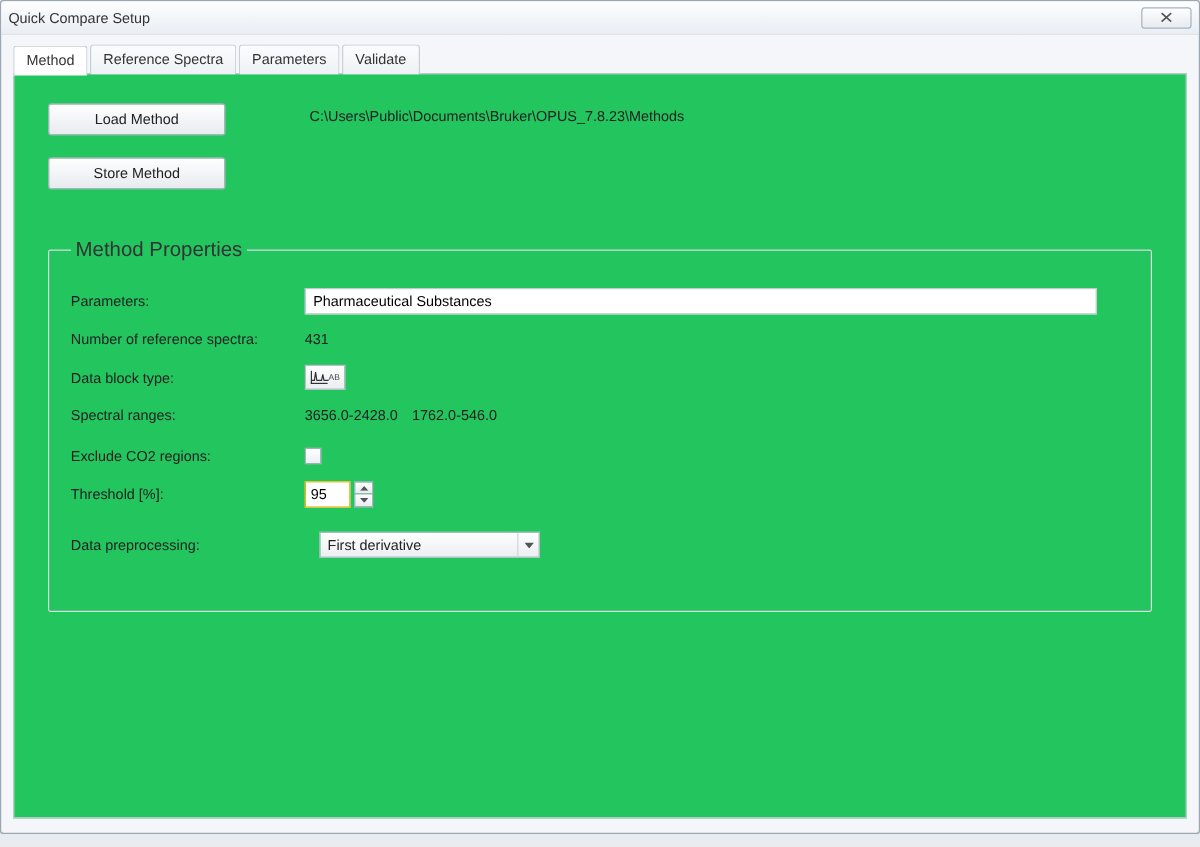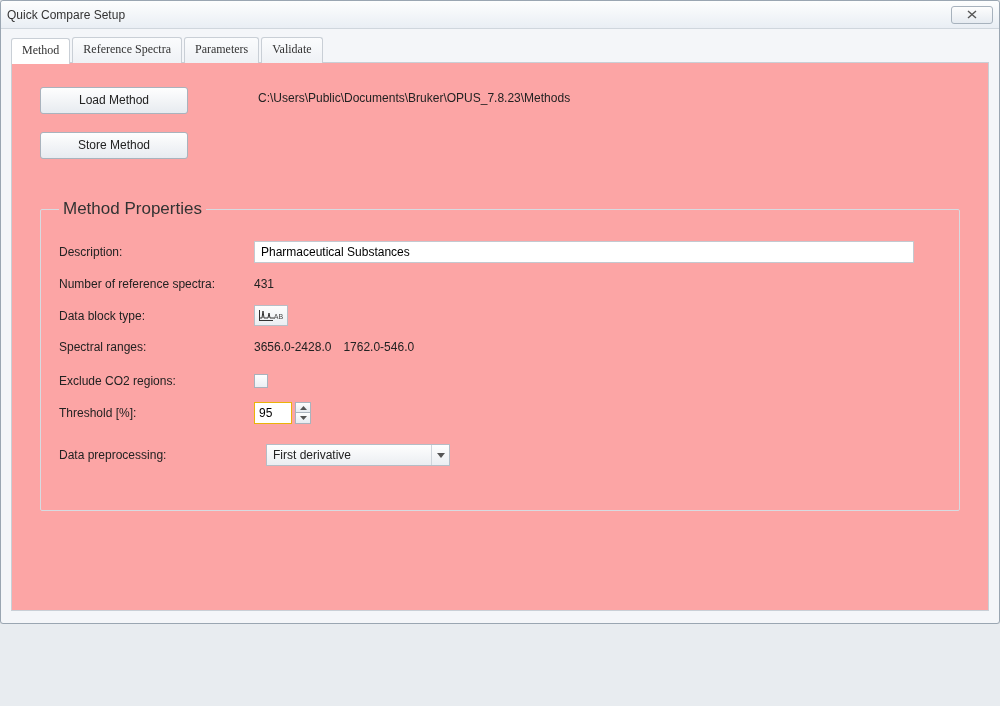--- a/index.html
+++ b/index.html
@@ -4,21 +4,21 @@
 <style>
   * { box-sizing: border-box; }
   html, body {
     margin: 0; padding: 0;
     font-family: "Segoe UI", Tahoma, sans-serif;
     font-size: 12px;
     background: #e8ecf0;
     color: #222;
   }
   .window {
-    width: 1000px; height: 624px;
+    width: 1000px; height: 695px;
     background: #f4f6f9;
     border: 1px solid #9aa6b2;
     border-radius: 3px;
     box-shadow: 0 0 4px rgba(0,0,0,0.15);
     display: flex; flex-direction: column;
     position: relative;
     justify-content: space-between;
   }
   .titlebar {
     height: 28px;
@@ -46,42 +46,41 @@
   .body-area {
     flex: 1;
     padding: 8px 10px 12px 10px;
     display: flex; flex-direction: column;
   }
   .tabstrip {
     display: flex;
     position: relative;
     z-index: 2;
     margin-bottom: -1px;
-    font-family: Liberation Serif, serif;
   }
   .tab {
     padding: 4px 10px 5px 10px;
     border: 1px solid #c9cfd6;
     border-bottom: none;
     border-radius: 3px 3px 0 0;
     background: linear-gradient(#fbfcfd, #eef1f5);
     margin-right: 2px;
     color: #333;
     cursor: default;
   }
   .tab.active {
     background: #fff;
     position: relative;
     top: 1px;
     padding-bottom: 6px;
   }
   .tabpage {
     flex: 1;
     border: 1px solid #c9cfd6;
-    background: #fca5a5;
+    background: #22c55e;
     padding: 24px 28px;
     position: relative;
   }
   .top-row {
     display: flex;
     align-items: flex-start;
     gap: 70px;
     margin-bottom: 40px;
   }
   .method-buttons {
@@ -232,21 +231,21 @@
         </div>
         <div class="method-info">
           <div>C:\Users\Public\Documents\Bruker\OPUS_7.8.23\Methods</div>
         </div>
       </div>
 
       <fieldset class="method-props">
         <legend>Method Properties</legend>
 
         <div class="prop-row">
-          <div class="prop-label">Description:</div>
+          <div class="prop-label">Parameters:</div>
           <input class="text-input" value="Pharmaceutical Substances" style="">
         </div>
 
         <div class="prop-row">
           <div class="prop-label">Number of reference spectra:</div>
           <div class="prop-value">431</div>
         </div>
 
         <div class="prop-row">
           <div class="prop-label">Data block type:</div>

